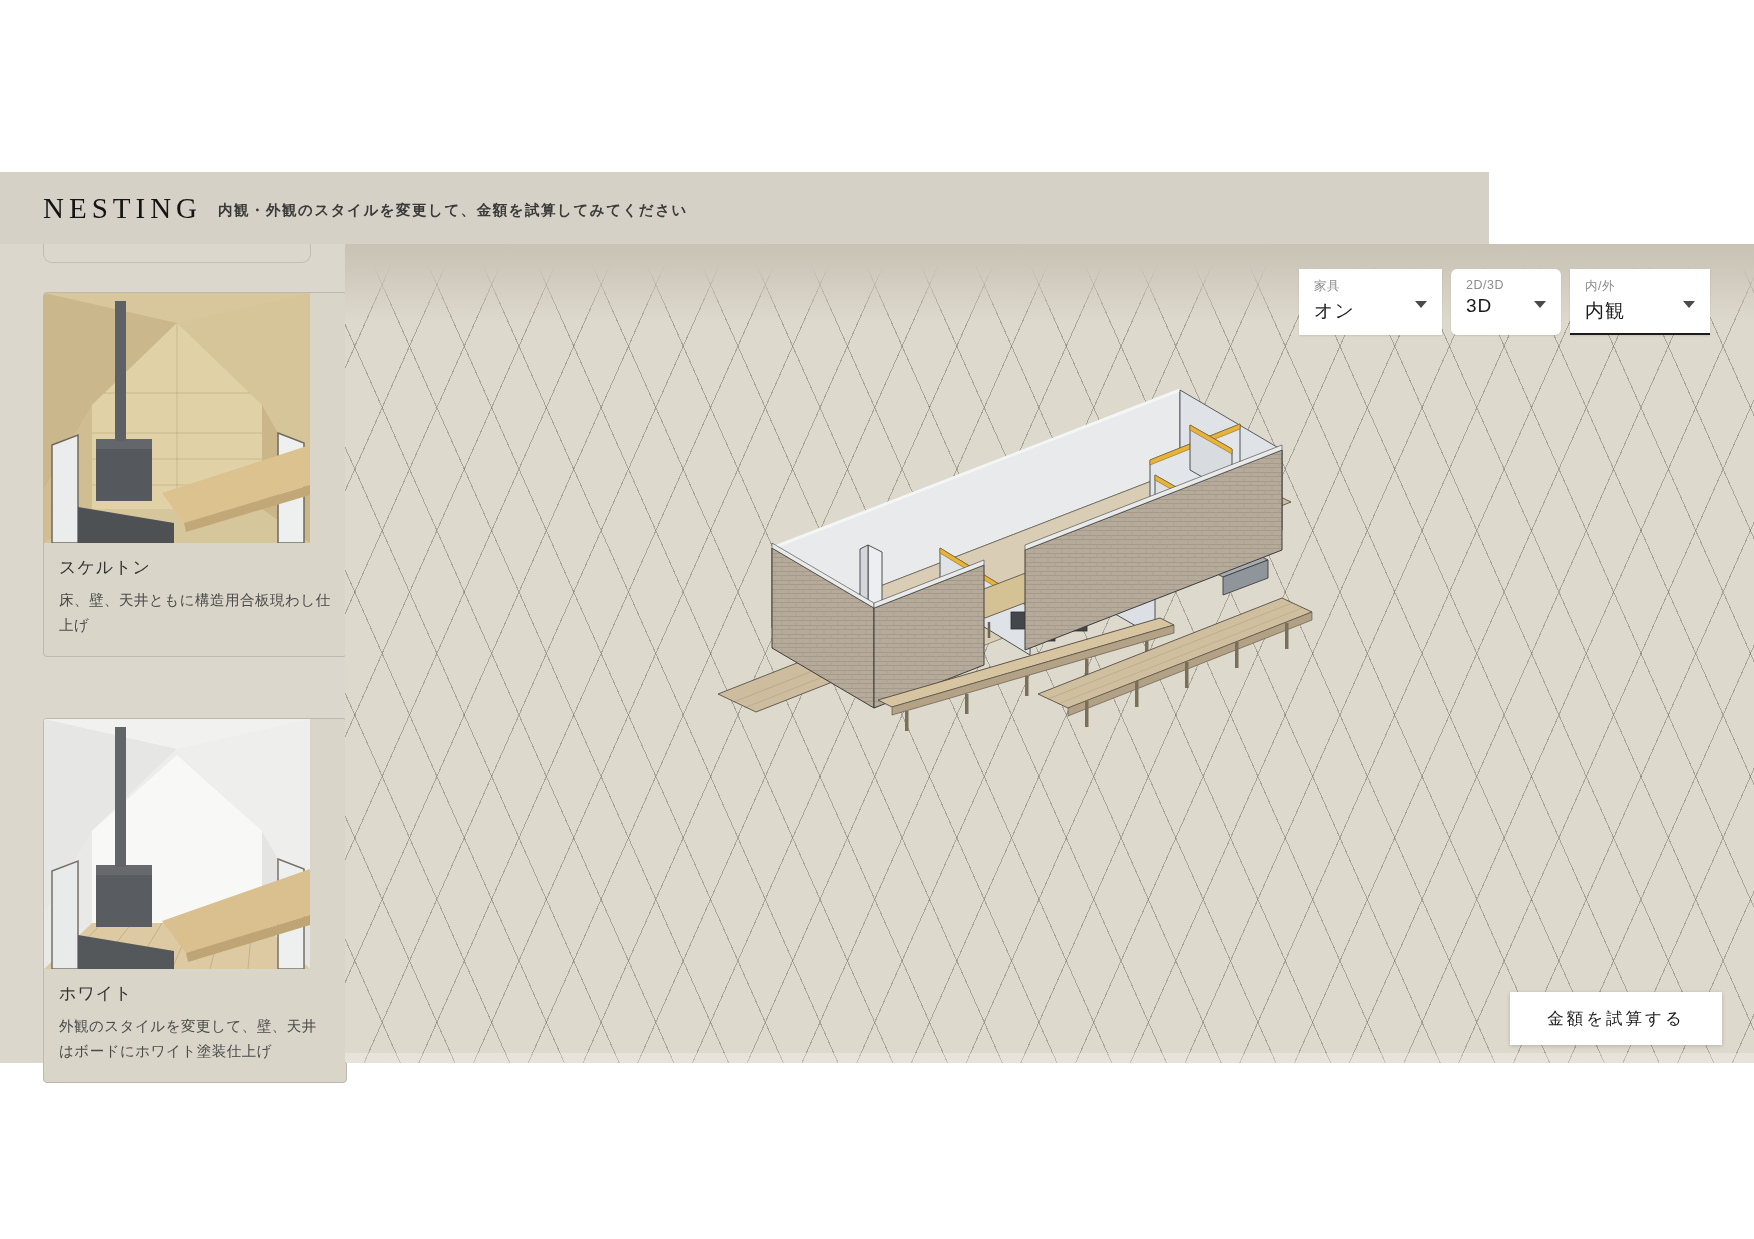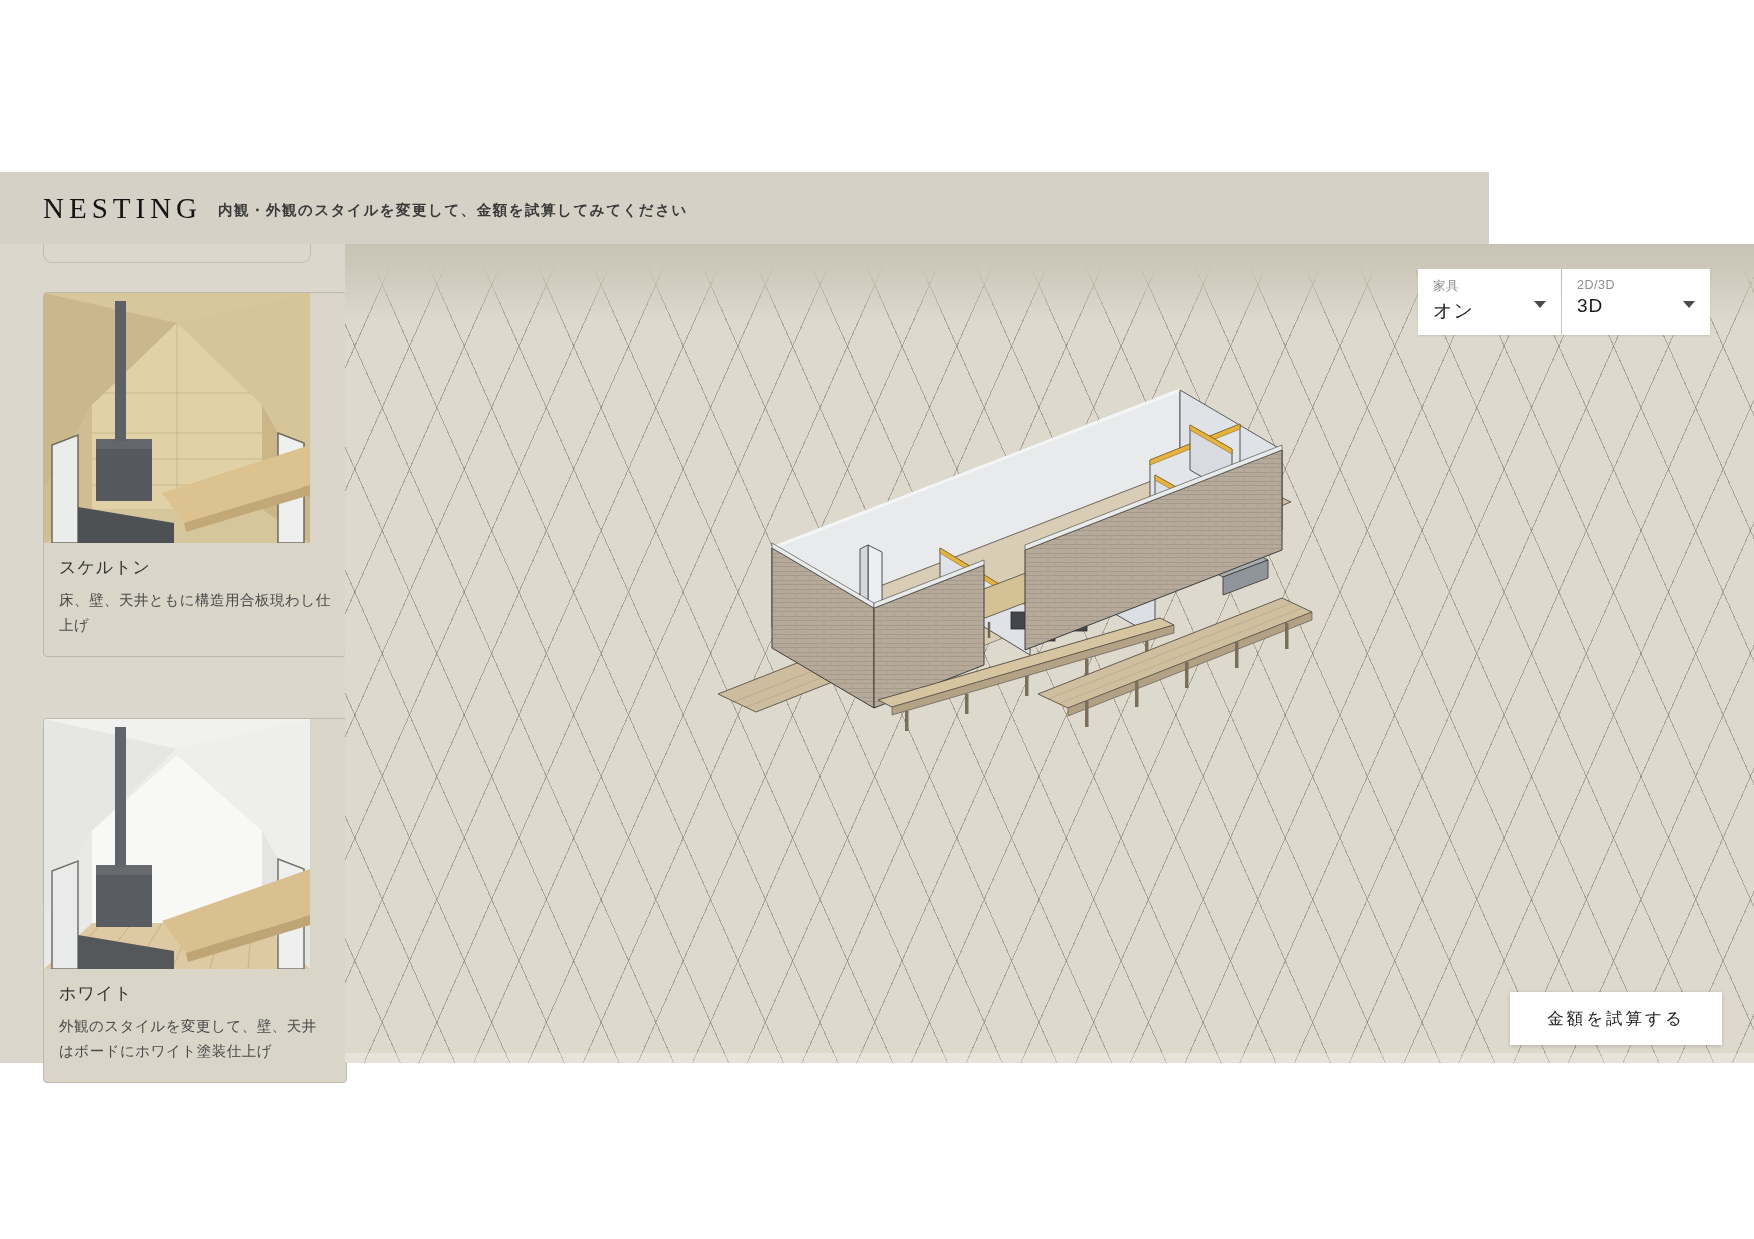--- a/index.html
+++ b/index.html
@@ -31,23 +31,23 @@
       repeating-linear-gradient(114deg, rgba(100,93,80,0.42) 0 1px, transparent 1px 50px),
       repeating-linear-gradient(66deg,  rgba(100,93,80,0.42) 0 1px, transparent 1px 50px);
   }
   .canvas::before { content:''; position:absolute; left:0; top:0; width:100%; height:78px; pointer-events:none;
     background:linear-gradient(to bottom, #c9c3b6 0%, #cdc7ba 26%, rgba(205,199,186,0) 100%); }
   .canvas::after { content:''; position:absolute; left:0; bottom:0; width:100%; height:10px; pointer-events:none; background:rgba(255,255,255,0.28); }
 
   .house-svg { position:absolute; left:300px; top:120px; width:700px; height:560px; }
 
   
-  .controls { position:absolute; top:25px; right:44px; display:flex; gap:1px; }
+  .controls { position:absolute; top:25px; right:44px; display:flex; gap:9px; }
   .select-box { position:relative; width:143px; height:66px; background:#ffffff; padding:9px 14px 0 15px; box-shadow:0 1px 2px rgba(0,0,0,0.10); cursor:pointer; }
-  .select-box.box-2 { width:148px; }
+  .select-box.box-2 { width:110px;border-radius:6px; }
   .select-box.box-3 { width:140px; border-bottom:2px solid #1c1c1c; }
   .select-label { font-size:12.5px; color:#8c8c8c; letter-spacing:0.5px; }
   .select-value { font-size:19px; color:#1a1a1a; margin-top:3px; letter-spacing:1px; }
   .chevron { position:absolute; right:15px; top:32px; width:0; height:0; border-left:6px solid transparent; border-right:6px solid transparent; border-top:7px solid #4b4b4b; }
 
   
   .estimate-btn { position:absolute; top:748px; right:32px; width:212px; height:53px; background:#ffffff; border:none;
     font-family:"Liberation Sans", sans-serif; font-size:16.5px; font-weight:500; letter-spacing:3px; color:#1a1a1a;
     box-shadow:0 1px 4px rgba(0,0,0,0.18); cursor:pointer; }
 </style>
@@ -244,19 +244,24 @@
         <div class="select-box box-1">
           <div class="select-label">家具</div>
           <div class="select-value">オン</div>
           <span class="chevron"></span>
         </div>
         <div class="select-box box-2">
           <div class="select-label">2D/3D</div>
           <div class="select-value">3D</div>
           <span class="chevron"></span>
         </div>
+        <div class="select-box box-3">
+          <div class="select-label">内/外</div>
+          <div class="select-value">内観</div>
+          <span class="chevron"></span>
+        </div>
       </div>
 
       <button class="estimate-btn">金額を試算する</button>
     </div>
 
   </div>
 </div>
 
 </body></html>

